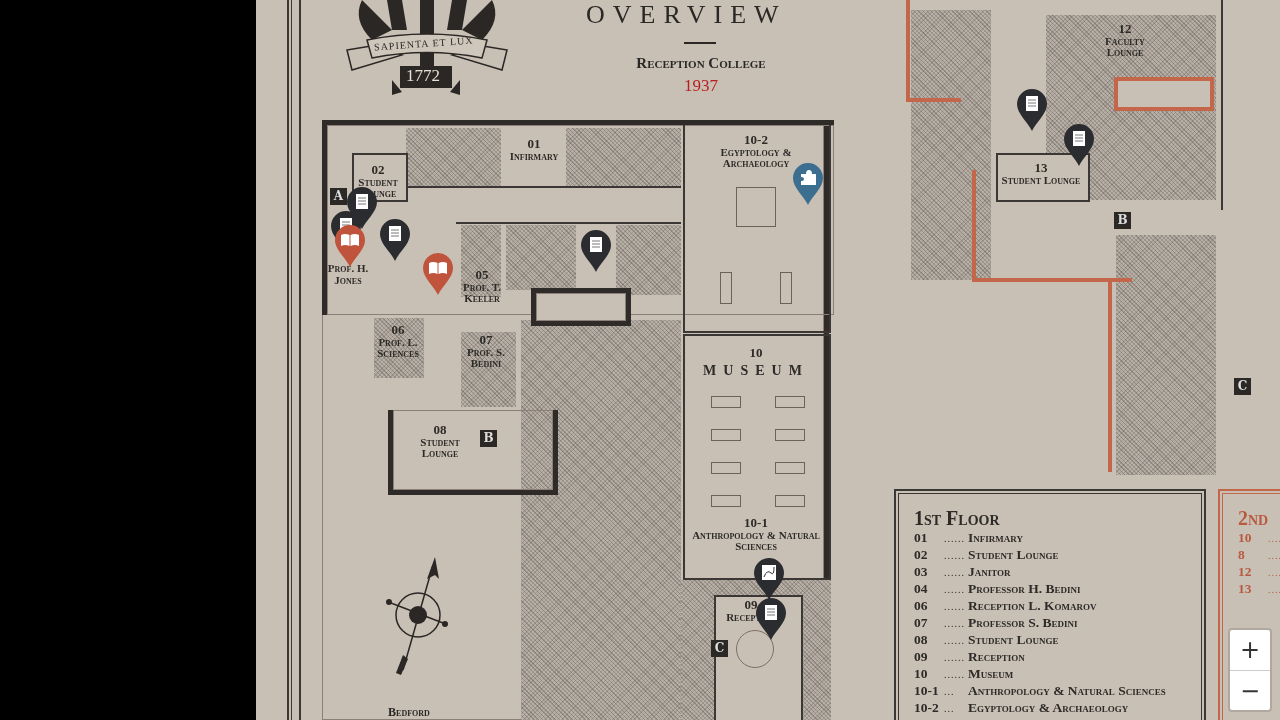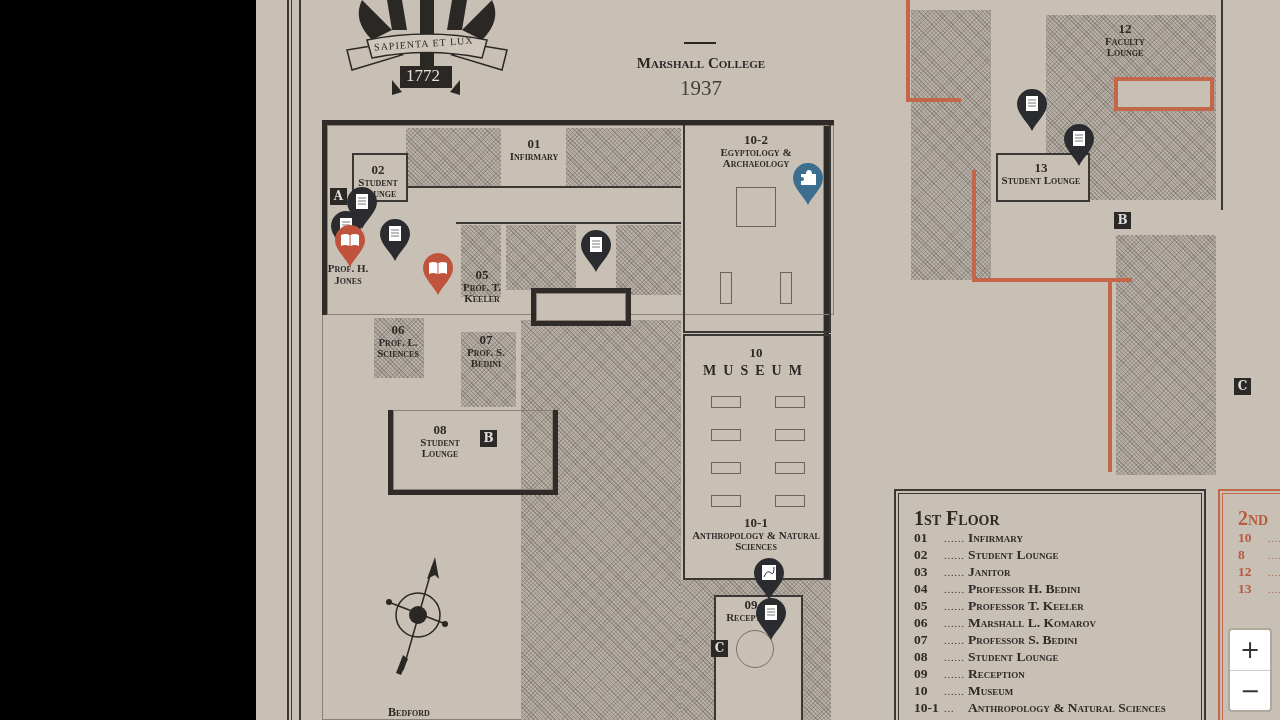--- a/index.html
+++ b/index.html
@@ -45,23 +45,24 @@
     <path d="M15 50 L45 45 L70 55 L20 70 Z" fill="#c9c0b5" stroke="#2a2725" stroke-width="1.5"></path>
     <path d="M175 50 L145 45 L120 55 L170 70 Z" fill="#c9c0b5" stroke="#2a2725" stroke-width="1.5"></path>
     <path d="M35 40 Q95 28 155 40 L150 58 Q95 47 40 58 Z" fill="#cfc7bc" stroke="#2a2725" stroke-width="1.5"></path>
     <rect x="68" y="66" width="52" height="22" fill="#2a2725"></rect>
     <path d="M60 80 L70 92 L60 95 Z" fill="#2a2725"></path>
     <path d="M128 80 L118 92 L128 95 Z" fill="#2a2725"></path>
   </svg>
   <div class="abs" style="left:118px;top:38px;font-size:10px;color:#2a2725;transform:rotate(-4deg);letter-spacing:1px;">SAPIENTA ET LUX</div>
   <div class="abs" style="left:150px;top:66px;font-size:17px;color:#e8e0d4;">1772</div>
 
+  <div class="abs title" style="left:330px;top:0px;">OVERVIEW</div>
   <div class="abs" style="left:428px;top:42px;width:32px;border-top:2px solid #2a2725;"></div>
-  <div class="abs" style="left:340px;top:55px;width:210px;text-align:center;font-size:15px;font-variant:small-caps;font-weight:bold;color:#2a2725;">Marshall College</div>
-  <div class="abs" style="left:340px;top:76px;width:210px;text-align:center;font-size:21px;color:#404040;">1937</div>
+  <div class="abs" style="left:340px;top:55px;width:210px;text-align:center;font-size:15px;font-variant:small-caps;font-weight:bold;color:#2a2725;">Reception College</div>
+  <div class="abs" style="left:340px;top:76px;width:210px;text-align:center;font-size:17px;color:#b91c1c;">1937</div>
 
   <div class="abs thickwall" style="left:66px;top:120px;width:502px;height:600px;border-bottom:none;border-left:none;border-top:none;"></div>
   <div class="abs thickwall" style="left:66px;top:120px;width:507px;height:190px;border-right:none;border-bottom:none;"></div>
 
   <div class="abs hatch" style="left:150px;top:128px;width:95px;height:58px;"></div>
   <div class="abs hatch" style="left:310px;top:128px;width:115px;height:58px;"></div>
   <div class="abs hatch" style="left:205px;top:225px;width:40px;height:72px;"></div>
   <div class="abs hatch" style="left:250px;top:225px;width:70px;height:65px;"></div>
   <div class="abs hatch" style="left:360px;top:225px;width:65px;height:70px;"></div>
   <div class="abs hatch" style="left:118px;top:318px;width:50px;height:60px;"></div>
@@ -177,22 +178,21 @@
   </svg>
   <div class="abs" style="left:108px;top:705px;width:90px;text-align:center;font-size:12px;font-variant:small-caps;font-weight:bold;color:#2a2725;">Bedford</div>
 
   <div class="legend" style="left:638px;top:489px;width:312px;height:240px;padding:16px 0 0 18px;box-sizing:border-box;">
     <h2>1st Floor</h2>
     <div id="legend1-rows">
         <div class="row"><span class="n">01</span><span class="d">......</span><span>Infirmary</span></div>
         <div class="row"><span class="n">02</span><span class="d">......</span><span>Student Lounge</span></div>
         <div class="row"><span class="n">03</span><span class="d">......</span><span>Janitor</span></div>
         <div class="row"><span class="n">04</span><span class="d">......</span><span>Professor H. Bedini</span></div>
-        <div class="row"><span class="n">05</span><span class="d">......</span><span>Professor T. Keeler</span></div>
-        <div class="row"><span class="n">06</span><span class="d">......</span><span>Marshall L. Komarov</span></div>
+        <div class="row"><span class="n">06</span><span class="d">......</span><span>Reception L. Komarov</span></div>
         <div class="row"><span class="n">07</span><span class="d">......</span><span>Professor S. Bedini</span></div>
         <div class="row"><span class="n">08</span><span class="d">......</span><span>Student Lounge</span></div>
         <div class="row"><span class="n">09</span><span class="d">......</span><span>Reception</span></div>
         <div class="row"><span class="n">10</span><span class="d">......</span><span>Museum</span></div>
         <div class="row"><span class="n">10-1</span><span class="d">...</span><span>Anthropology &amp; Natural Sciences</span></div>
         <div class="row"><span class="n">10-2</span><span class="d">...</span><span>Egyptology &amp; Archaeology</span></div>
       </div>
   </div>
 
   <div class="legend legend2" style="left:962px;top:489px;width:120px;height:240px;padding:16px 0 0 18px;box-sizing:border-box;">

